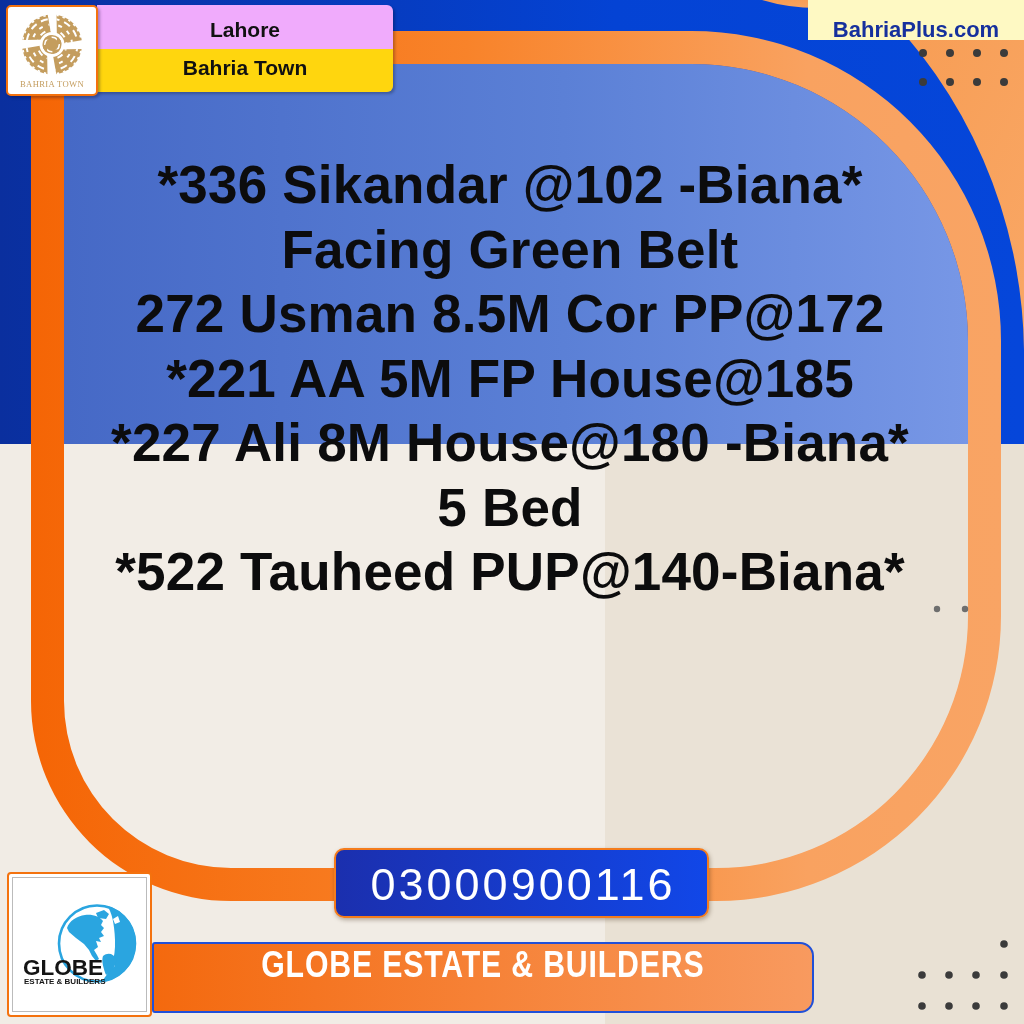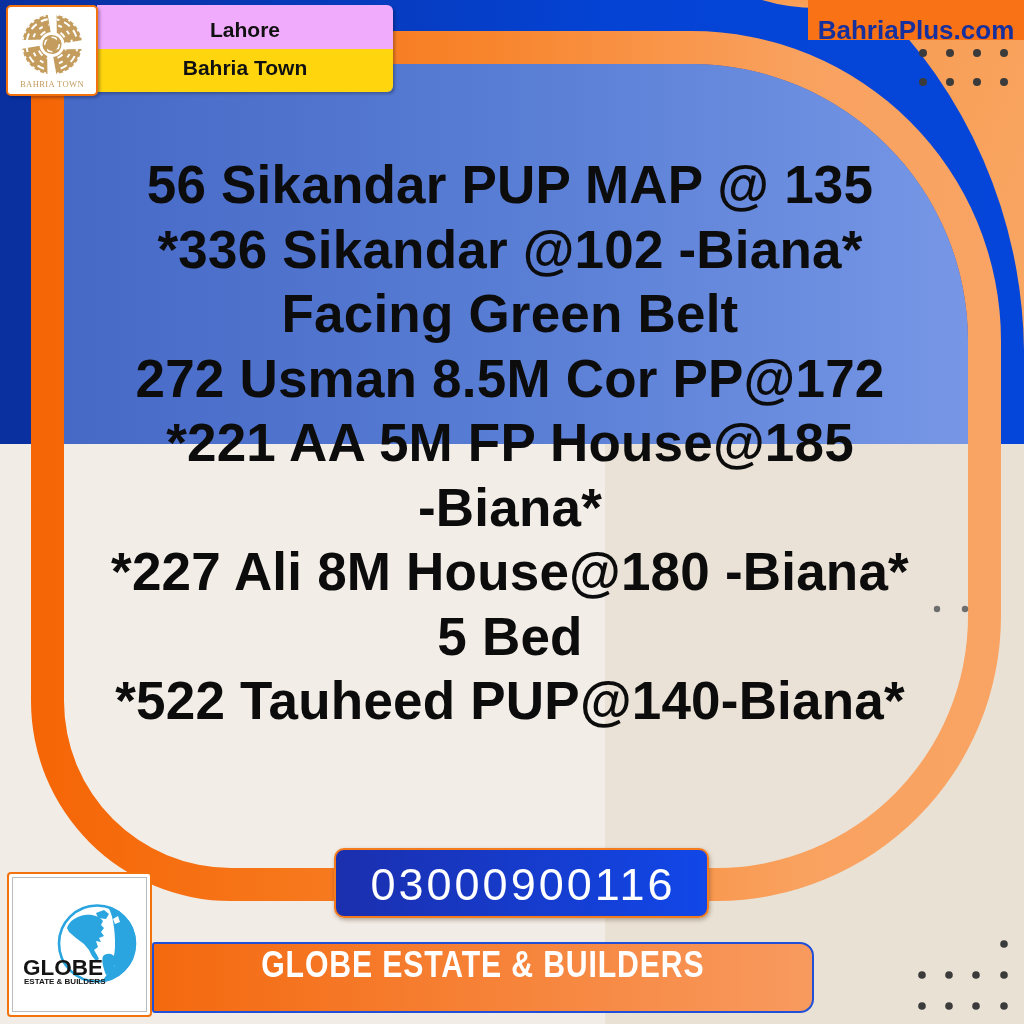--- a/index.html
+++ b/index.html
@@ -79,26 +79,24 @@
       <circle cx="1004" cy="975" r="3.8"></circle>
     <circle cx="922" cy="1006" r="3.8"></circle>
       <circle cx="949" cy="1006" r="3.8"></circle>
       <circle cx="976" cy="1006" r="3.8"></circle>
       <circle cx="1004" cy="1006" r="3.8"></circle>
   </g>
 </svg>
 
 <div class="abs" style="left:58px;top:153.3px;width:904px;text-align:center;
      font-weight:bold;font-size:53px;line-height:64.5px;color:#0c0c0d;letter-spacing:0.2px;white-space:nowrap;">
-  <div>56 Sikandar PUP MAP @ 135</div>
   <div>*336 Sikandar @102 -Biana*</div>
   <div>Facing Green Belt</div>
   <div>272 Usman 8.5M Cor PP@172</div>
   <div>*221 AA 5M FP House@185</div>
-  <div>-Biana*</div>
   <div>*227 Ali 8M House@180 -Biana*</div>
   <div>5 Bed</div>
   <div>*522 Tauheed PUP@140-Biana*</div>
 </div>
 
 <div class="abs" style="left:97px;top:5px;width:296px;height:87px;border-radius:0 6px 6px 0;overflow:hidden;box-shadow:2px 2px 3px rgba(0,0,0,0.25);">
   <div style="height:43.5px;background:#f0abfc;display:flex;align-items:center;justify-content:center;
        font-weight:bold;font-size:21px;color:#111;">
       <span style="transform:translateY(2.5px);">Lahore</span>
     </div>
@@ -125,23 +123,23 @@
         <circle cx="44" cy="37.5" r="29.5" stroke-width="1.6" stroke-dasharray="2.5 4"></circle>
       </g>
     </g>
     <circle cx="44" cy="37.5" r="11" fill="none" stroke="#fff" stroke-width="3"></circle>
     <circle cx="44" cy="37.5" r="6.5" fill="#c49d5e"></circle>
     <circle cx="44" cy="37.5" r="8.8" fill="none" stroke="#c49d5e" stroke-width="1.5"></circle>
     <text x="44" y="80" text-anchor="middle" font-family="Liberation Serif,serif" font-size="8.6" fill="#c49d5e" letter-spacing="0.35">BAHRIA TOWN</text>
   </svg>
 </div>
 
-<div class="abs" style="left:808px;top:0;width:216px;height:40px;background:#f97316;
+<div class="abs" style="left:808px;top:0;width:216px;height:40px;background:#fef9c3;
      display:flex;align-items:center;justify-content:center;padding-top:20px;box-sizing:border-box;
-     font-weight:bold;font-size:26px;color:#16309d;">BahriaPlus.com</div>
+     font-weight:bold;font-size:22px;color:#16309d;">BahriaPlus.com</div>
 
 <div class="abs" style="left:334px;top:848px;width:375px;height:70px;box-sizing:border-box;
      background:linear-gradient(90deg,#1b2fae,#1147e8);border:2.5px solid #f47c1c;border-radius:10px;box-shadow:1px 2px 4px rgba(60,40,20,0.35);
      display:flex;align-items:center;justify-content:center;padding-top:3px;
      font-weight:normal;font-size:45px;letter-spacing:3px;color:#fff;text-indent:3px;">03000900116</div>
 
 <div class="abs" style="left:152px;top:942px;width:662px;height:71px;box-sizing:border-box;
      background:linear-gradient(90deg,#f4690e,#f89a5f);border:2px solid #2050d8;border-radius:3px 14px 14px 3px;
      display:flex;align-items:flex-start;justify-content:center;">
   <span style="font-weight:bold;font-size:36px;color:#fff;letter-spacing:1px;transform:scaleX(0.84);white-space:nowrap;">GLOBE ESTATE &amp; BUILDERS</span>

